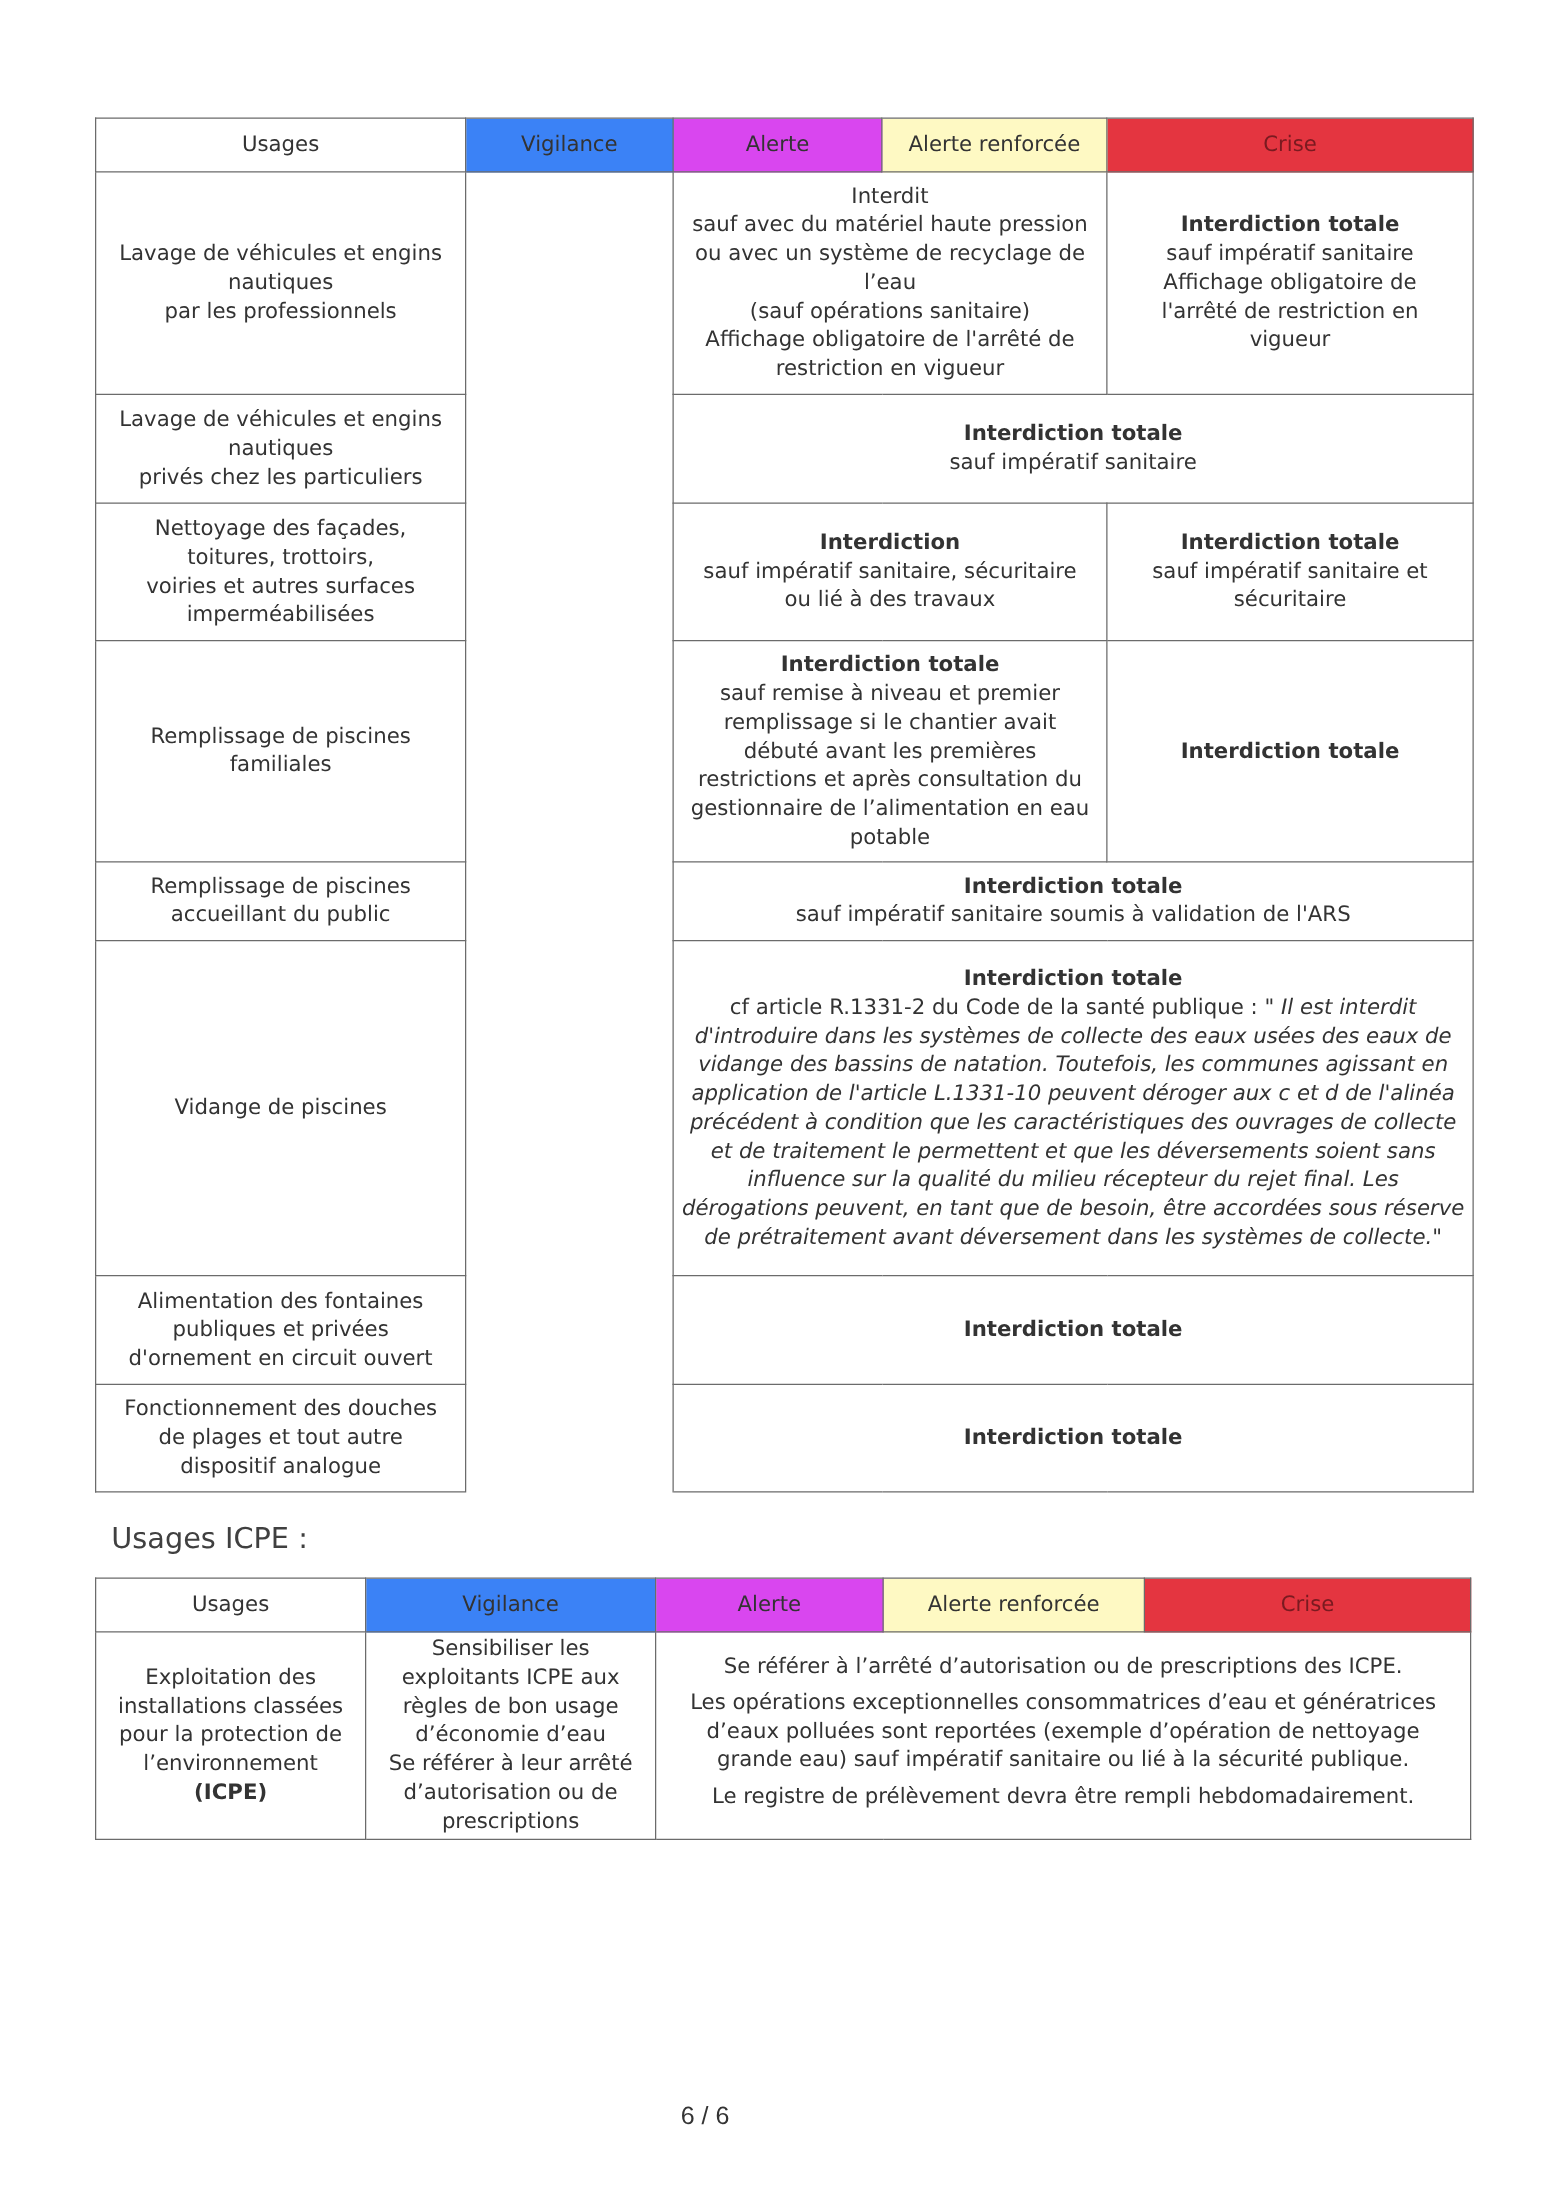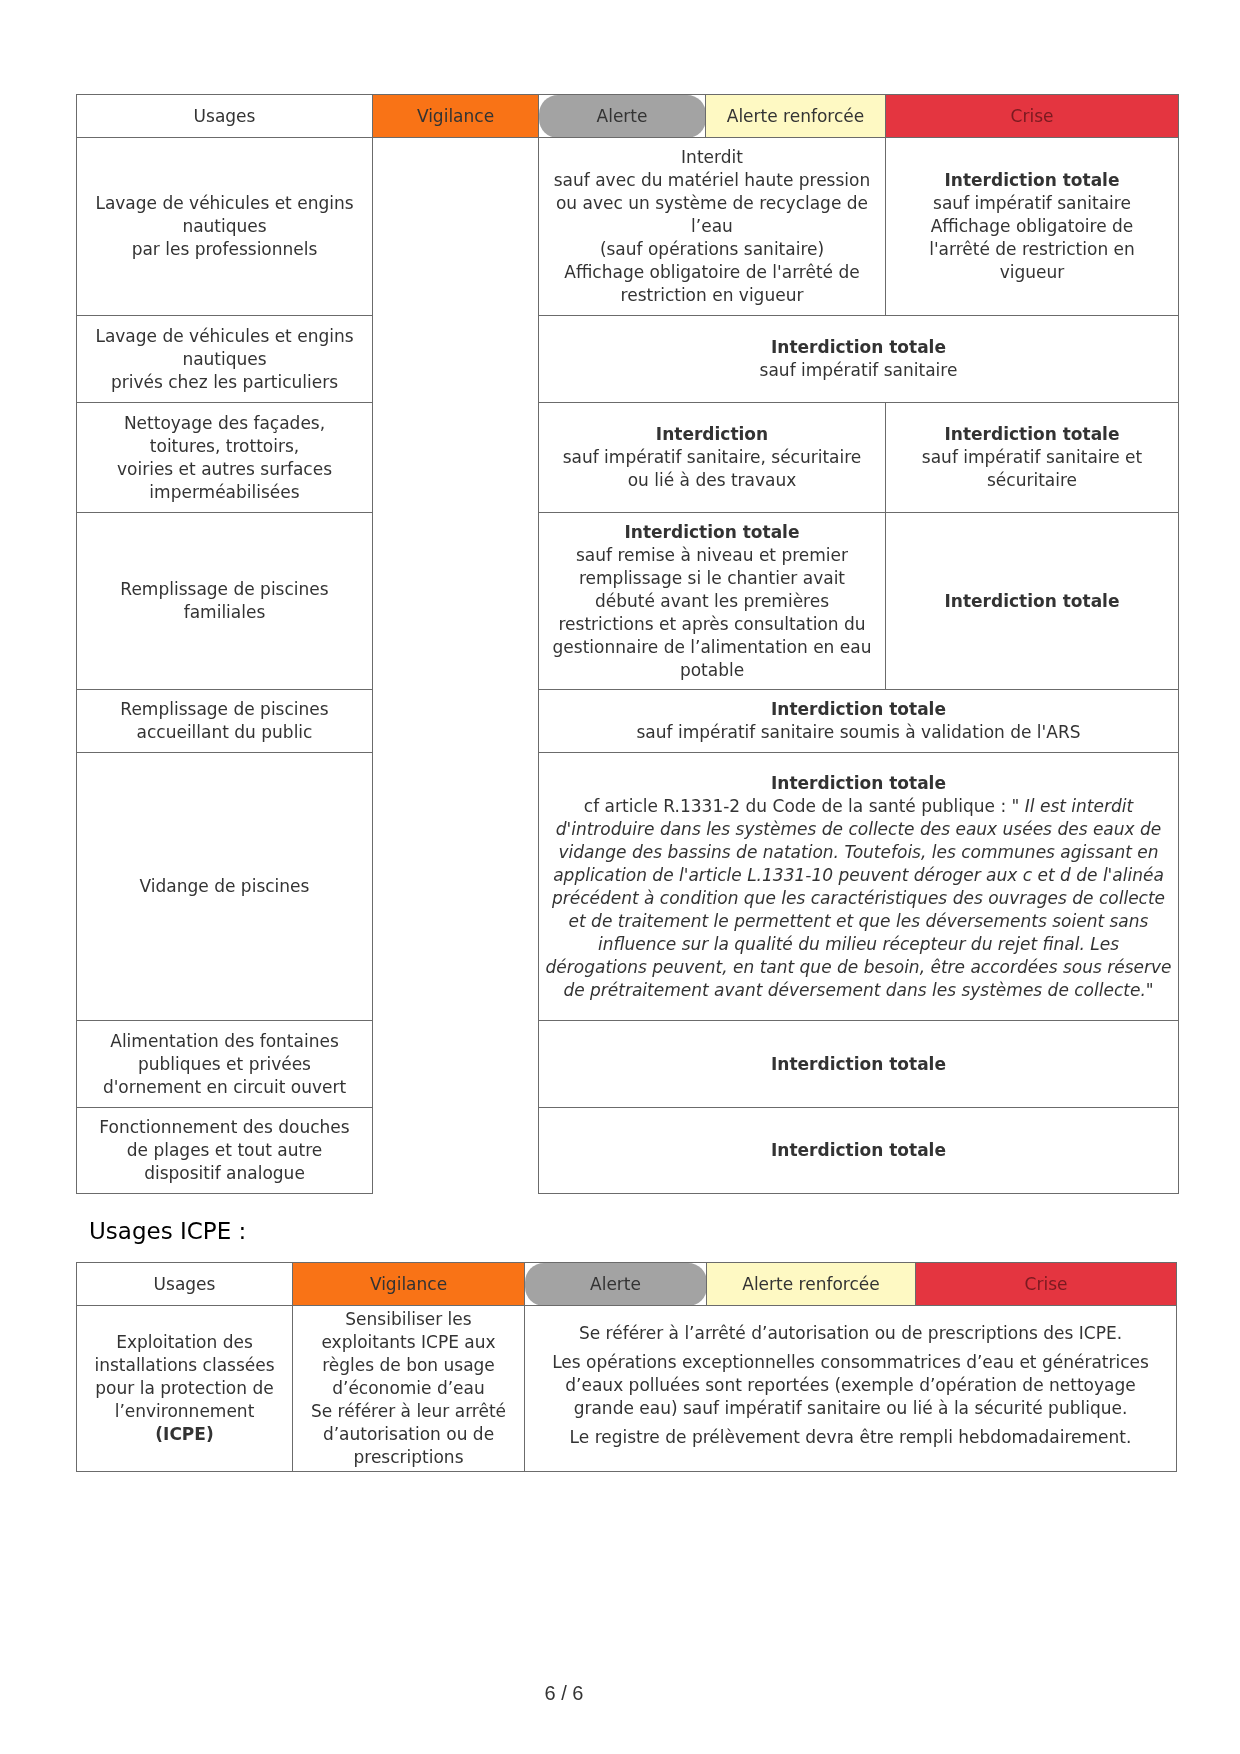--- a/index.html
+++ b/index.html
@@ -3,31 +3,31 @@
 <meta charset="utf-8">
 <style>
   html, body { margin:0; padding:0; background:#ffffff; }
   body { width:1240px; height:1754px; position:relative; overflow:hidden;
          font-family:"DejaVu Sans", "Liberation Sans", sans-serif; color:#333; }
   table { border-collapse:collapse; position:absolute; table-layout:fixed;padding-left:47px; }
   td, th { border:1.5px solid #6b6b6b; text-align:center; vertical-align:middle;
            font-size:17px; line-height:23px; font-weight:normal; padding:2px 4px; color:#333; }
   th { height:38px; font-size:17px; }
   .h-usage { background:#ffffff; }
-  .h-vig { background:#f97316; }
-  .h-al { background:#a3a3a3;border-radius:19px; }
+  .h-vig { background:#3b82f6; }
+  .h-al { background:#d946ef; }
   .h-ar { background:#fef9c3; }
   .h-cr { background:#e43540; color:#7a1a20;margin-top:16px; }
   .vig-empty { border-top:1.5px solid #6b6b6b; border-bottom:none; }
   .b { font-weight:bold; display:block; }
   .l { display:block; }
   .it { font-style:italic; }
   #t1 { left:76px; top:94px; width:1102px; }
   #t2 { left:76px; top:1262px; width:1100px; }
-  #icpe-title { position:absolute; left:89px; top:1218px; font-size:23px; color:#000000; }
+  #icpe-title { position:absolute; left:89px; top:1218px; font-size:23px; color:#404040; }
   #page-num { position:absolute; left:0; width:1128px; top:1682px; text-align:center;
               font-size:20px; font-family:"Liberation Sans", sans-serif; color:#333; }
   .pgap p { margin:0 0 6px 0;text-align:center; }
 </style>
 </head>
 <body>
 
 <table id="t1">
   <colgroup>
     <col style="width:296px">

